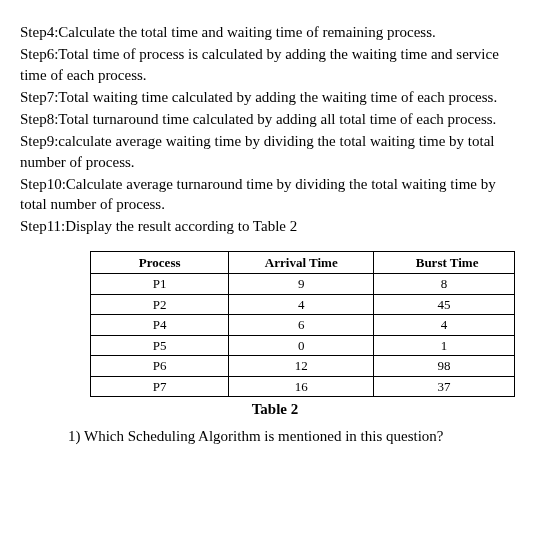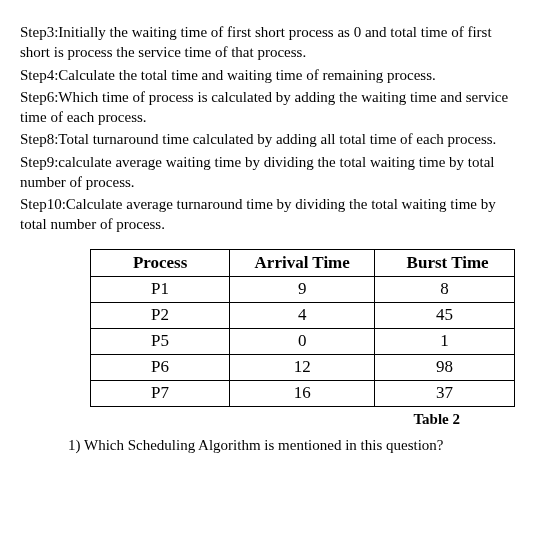--- a/index.html
+++ b/index.html
@@ -18,73 +18,79 @@
   .table-wrap {
     margin: 14px 0 2px 70px;
   }
   table {
     border-collapse: collapse;
   }
   th, td {
     border: 1px solid #000;
     padding: 1px 8px;
     text-align: center;
-    font-size: 17px;
+    font-size: 13px;
     font-weight: normal;
   }
   th {
     font-weight: bold;
     padding: 2px 22px;
   }
   .col-proc { width: 120px; }
   .col-arr  { width: 130px; }
   .col-burst{ width: 120px; padding-left: 28px; }
   .table-caption {
-    text-align: right;
+    text-align: center;
     font-weight: bold;
     margin-left: 70px;
     width: 370px;
   }
   .q-list {
     margin: 6px 0 0 0;
     padding-left: 48px;
   }
   .q-item {
     margin-bottom: 2px;
   }
 </style>
 </head>
 <body>
 
 <div>
-  <div class="step">Step3:Initially the waiting time of first short process as 0 and total time of first short is process the service time of that process.</div>
   <div class="step">Step4:Calculate the total time and waiting time of remaining process.</div>
-  <div class="step">Step6:Which time of process is calculated by adding the waiting time and service time of each process.</div>
+  <div class="step">Step6:Total time of process is calculated by adding the waiting time and service time of each process.</div>
+  <div class="step">Step7:Total waiting time calculated by adding the waiting time of each process.</div>
   <div class="step">Step8:Total turnaround time calculated by adding all total time of each process.</div>
   <div class="step">Step9:calculate average waiting time by dividing the total waiting time by total number of process.</div>
   <div class="step">Step10:Calculate average turnaround time by dividing the total waiting time by total number of process.</div>
+  <div class="step">Step11:Display the result according to Table 2</div>
 </div>
 
 <div class="table-wrap">
   <table>
     <tbody>
         <tr>
       <th class="col-proc">Process</th>
       <th class="col-arr">Arrival Time</th>
       <th class="col-burst">Burst Time</th>
     </tr>
     <tr>
       <td>P1</td>
       <td>9</td>
       <td>8</td>
     </tr>
     <tr>
       <td>P2</td>
       <td>4</td>
       <td>45</td>
+    </tr>
+    <tr>
+      <td>P4</td>
+      <td>6</td>
+      <td>4</td>
     </tr>
     <tr>
       <td>P5</td>
       <td>0</td>
       <td>1</td>
     </tr>
     <tr>
       <td>P6</td>
       <td>12</td>
       <td>98</td>

